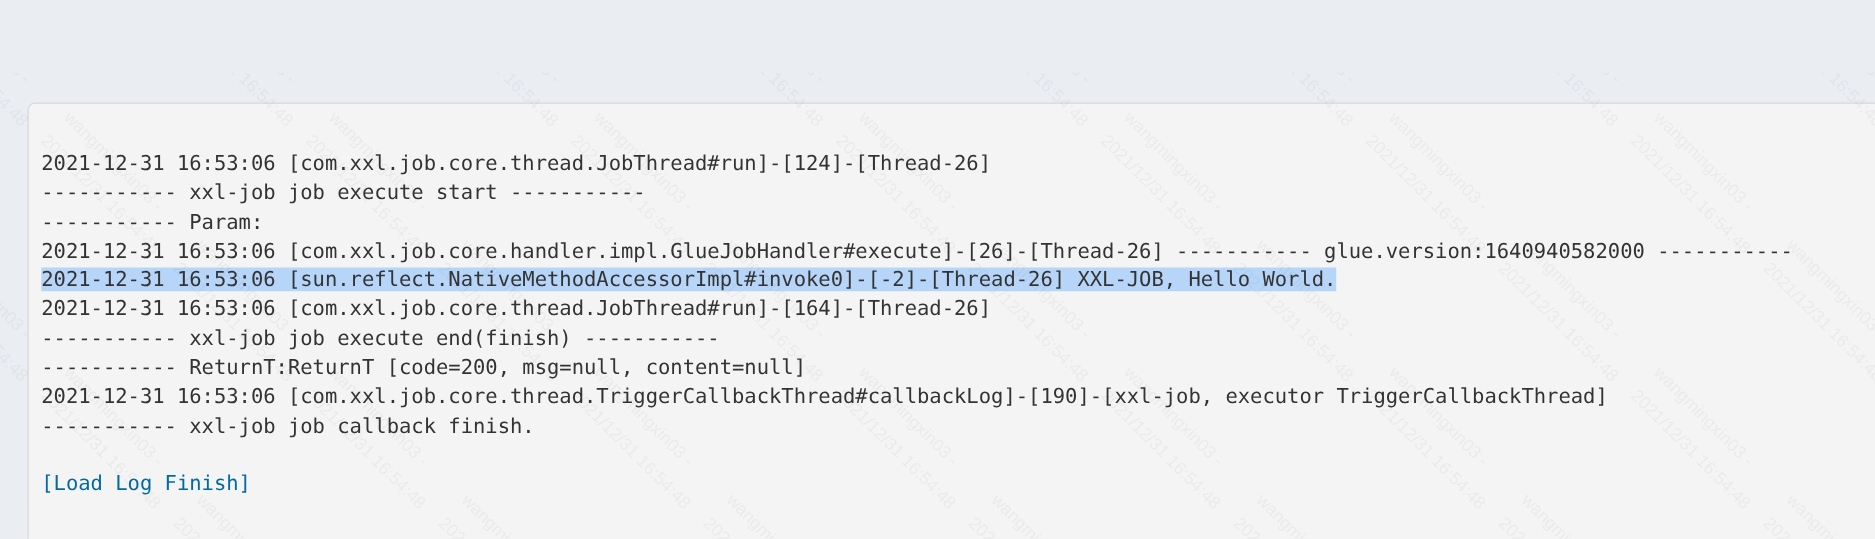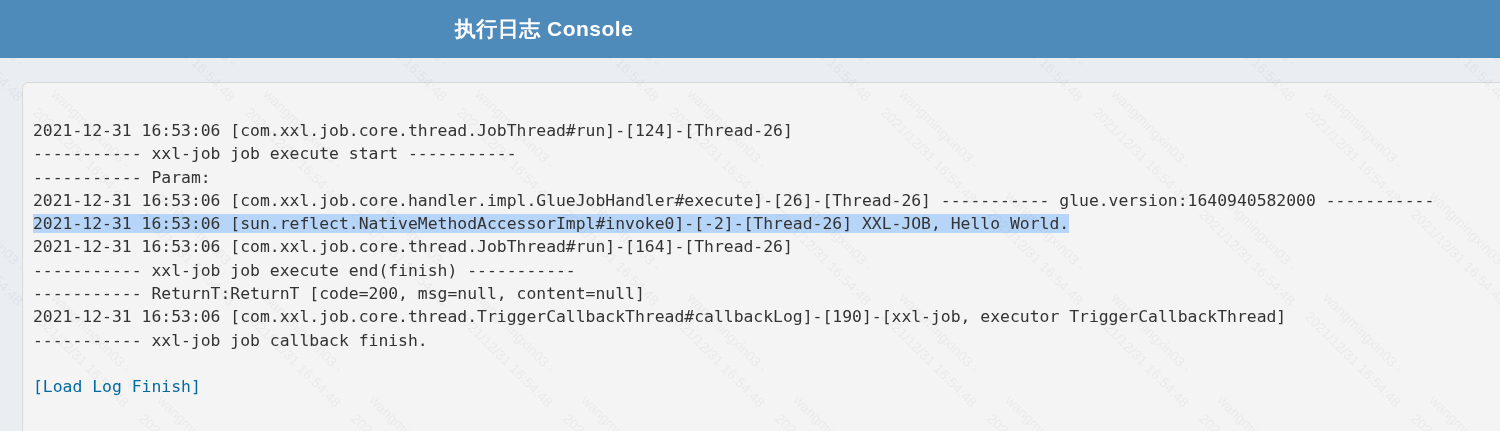--- a/index.html
+++ b/index.html
@@ -94,25 +94,20 @@
   }
   .log-line .green {
     color: #0369a1;
   }
 </style>
 </head>
 <body>
 
 <div class="page">
 
-  <div class="header">
-    <div class="header-inner">
-      <span class="header-title">执行日志 Console</span>
-    </div>
-  </div>
 
   <div class="watermark-layer">
       <div class="watermark-tile" style="left: -80px; top: -40px;">
         <div>wangmingxin03 -</div>
         <div>2021/12/31 16:54:48</div>
       </div>
       <div class="watermark-tile" style="left: 132px; top: -40px;">
         <div>wangmingxin03 -</div>
         <div>2021/12/31 16:54:48</div>
       </div>

